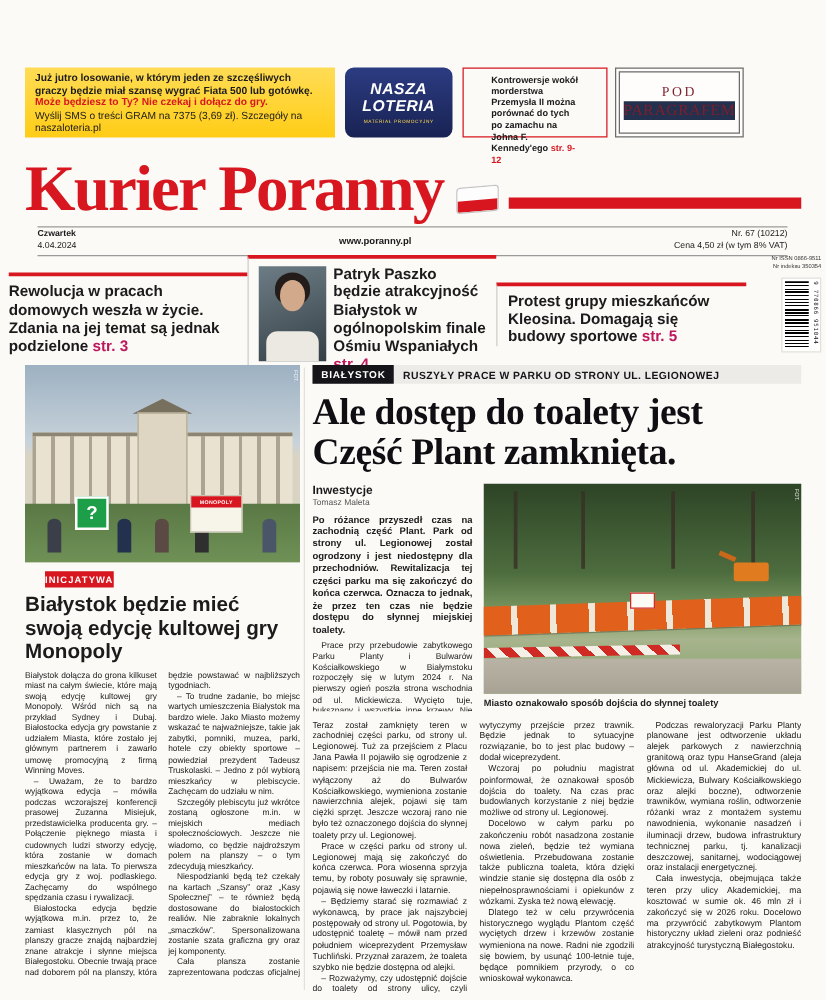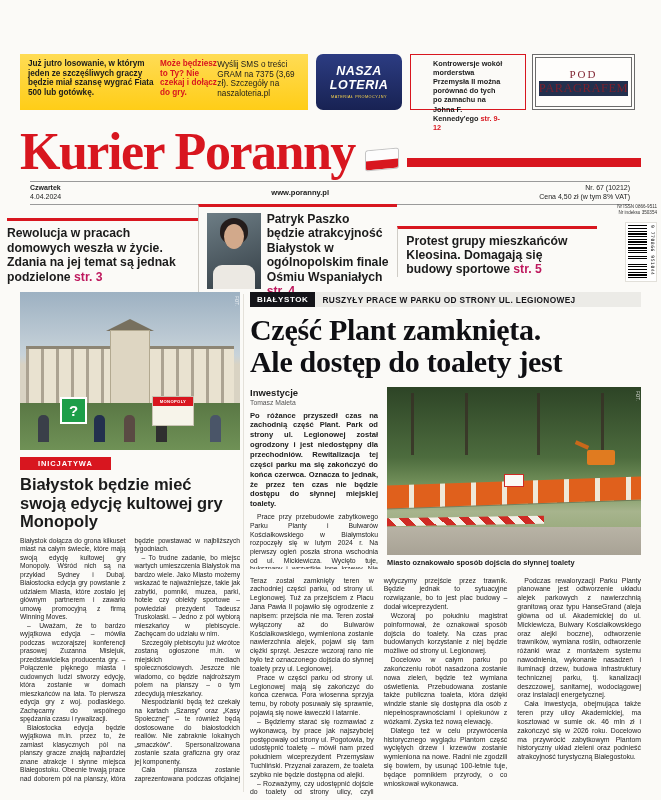--- a/index.html
+++ b/index.html
@@ -2,21 +2,21 @@
 <html lang="pl"><head>
 <meta charset="utf-8">
 <style>
   *{margin:0;padding:0;box-sizing:border-box}
   html,body{background:#fff}
   body{font-family:"Liberation Sans",sans-serif;color:#1b1b1b}
   .page{position:relative;width:661px;height:800px;background:#fbfaf7;overflow:hidden}
 
   
   .topstrip{position:absolute;left:20px;top:54px;width:621px;height:56px;display:flex;align-items:stretch}
-  .lottery{width:288px;background:linear-gradient(180deg,#ffdc55,#ffcd17);padding:5px 8px 4px;display:flex;flex-direction:row;justify-content:flex-start}
+  .lottery{width:248px;background:linear-gradient(180deg,#ffdc55,#ffcd17);padding:5px 8px 4px;display:flex;flex-direction:column;justify-content:center}
   .lottery .l1{font-size:8.2px;font-weight:700;line-height:1.18}
   .lottery .l2{font-size:8.2px;font-weight:700;color:#d8161f;line-height:1.18}
   .lottery .l3{font-size:8.2px;font-weight:400;line-height:1.18;margin-top:1px}
   .badge{width:86px;background:linear-gradient(180deg,#2c3c82,#182253);color:#fff;display:flex;flex-direction:column;align-items:center;justify-content:center;border-radius:7px;margin-left:8px}
   .badge .b1,.badge .b2{font-size:12.5px;font-weight:700;font-style:italic;letter-spacing:.5px;line-height:1.1}
   .badge .b3{font-size:3.8px;margin-top:3px;letter-spacing:.5px;color:#ffd94d}
   .promo{width:116px;margin-left:8px;padding:4px 22px;border:1px solid #d8161f;font-size:7.3px;font-weight:700;line-height:1.25}
   .promo .pg{color:#d8161f}
   .pod{width:103px;margin-left:6px;border:1px solid #6b6b6b;padding:2px;display:flex;background:#fefdfb}
   .pod-inner{flex:1;border:1px solid #6b6b6b;display:flex;flex-direction:column;align-items:center;justify-content:center;font-family:"Liberation Serif",serif;color:#7d1f2d}
@@ -64,21 +64,21 @@
   .palace-build{position:absolute;left:6px;right:6px;top:34%;height:40%;background:#e9e2d0;border-top:3px solid #8d8574;background-image:repeating-linear-gradient(90deg,rgba(72,60,44,.38) 0 3px,transparent 3px 15px)}
   .palace-tower{position:absolute;left:50%;top:24%;width:40px;height:52%;margin-left:-20px;background:#ded6c2;border:1px solid #b2a990;border-bottom:none}
   .palace-roof{position:absolute;left:50%;top:17%;width:0;height:0;margin-left:-24px;border-left:24px solid transparent;border-right:24px solid transparent;border-bottom:12px solid #77705f}
   .lawn{position:absolute;left:0;right:0;bottom:0;height:30%;background:linear-gradient(180deg,#5a7845,#6f9156)}
   .person{position:absolute;bottom:8px;width:11px;height:27px;border-radius:5px 5px 0 0;background:#3a3f49}
   .p2{background:#23304e}.p3{background:#5a4a43}.p4{background:#2f2f2f}.p5{background:#4a5568}
   .board-green{position:absolute;left:40px;bottom:26px;width:27px;height:27px;background:#1d9e49;border:2px solid #fff;color:#fff;font-weight:700;font-size:15px;display:flex;align-items:center;justify-content:center}
   .board-mono{position:absolute;right:46px;bottom:24px;width:42px;height:30px;background:#f7f4ea;border:1px solid #c9c4b4;display:flex;flex-direction:column}
   .mono-strip{height:9px;background:#d8161f;color:#fff;font-size:4.2px;font-weight:700;letter-spacing:.3px;display:flex;align-items:center;justify-content:center}
   .credit{position:absolute;right:1px;top:4px;writing-mode:vertical-rl;font-size:4.5px;color:#fff;opacity:.85}
-  .tagred{display:inline-block;background:#d8161f;color:#fff;font-size:7.5px;font-weight:700;letter-spacing:.9px;padding:2px 18px;margin:7px 0 5px}
+  .tagred{display:inline-block;background:#d8161f;color:#fff;font-size:7.5px;font-weight:700;letter-spacing:.9px;padding:2px 0;margin:7px 16px 5px}
   .ahead{font-size:16.5px;font-weight:700;line-height:1.13;margin-bottom:6px}
   .abody{column-count:2;column-gap:9px;column-fill:auto;font-size:6.7px;line-height:1.27;text-align:justify;height:260px;overflow:hidden}
   .abody p{margin:0;text-indent:7px}
   .abody p.first{text-indent:0}
 
   
   .amain{position:absolute;left:250px;top:292px;width:391px}
   .kicker{display:flex;align-items:center;height:15px;background:#ecebe7}
   .ktag{background:#141419;color:#fff;font-size:8px;font-weight:700;letter-spacing:.6px;padding:0 7px;height:100%;display:flex;align-items:center}
   .ktext{font-size:8.3px;font-weight:700;letter-spacing:.35px;margin-left:7px;color:#15151a}
@@ -215,22 +215,22 @@
 
     </div>
   </div>
 
   <div class="amain">
     <div class="kicker">
       <div class="ktag">BIAŁYSTOK</div>
       <div class="ktext">RUSZYŁY PRACE W PARKU OD STRONY UL. LEGIONOWEJ</div>
     </div>
     <div class="mhead">
+      <span style="display:block">Ale dostęp do toalety jest</span>
       <span style="display:block">Część Plant zamknięta.</span>
-      <span style="display:block">Ale dostęp do toalety jest</span>
     </div>
     <div class="lead-row">
       <div class="lead-col">
         <div class="sect">Inwestycje</div>
         <div class="auth">Tomasz Maleta</div>
         <div class="lead">Po różance przyszedł czas na zachodnią część Plant. Park od strony ul. Legionowej został ogrodzony i jest niedostępny dla przechodniów. Rewitalizacja tej części parku ma się zakończyć do końca czerwca. Oznacza to jednak, że przez ten czas nie będzie dostępu do słynnej miejskiej toalety.</div>
         <p class="intro">Prace przy przebudowie zabytkowego Parku Planty i Bulwarów Kościałkowskiego w Białymstoku rozpoczęły się w lutym 2024 r. Na pierwszy ogień poszła strona wschodnia od ul. Mickiewicza. Wycięto tuje, bukszpany i wszystkie inne krzewy. Nie ruszono jedynie zasadzonych 3 tys. róż.</p>
       </div>
       <div class="photo-col">
         <div class="photo-park">

